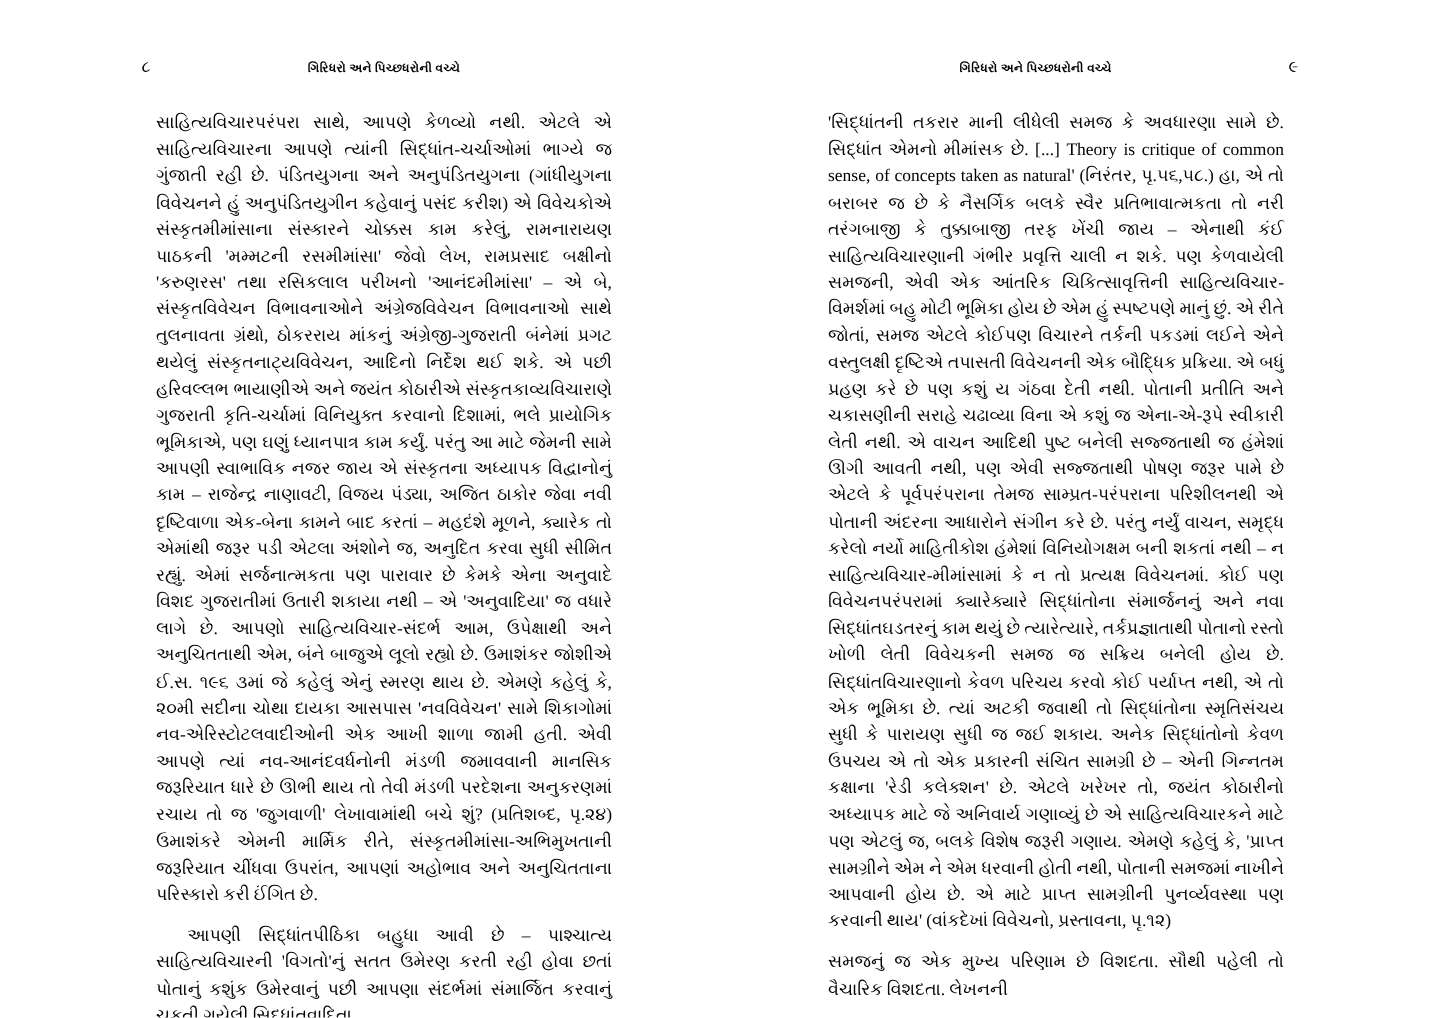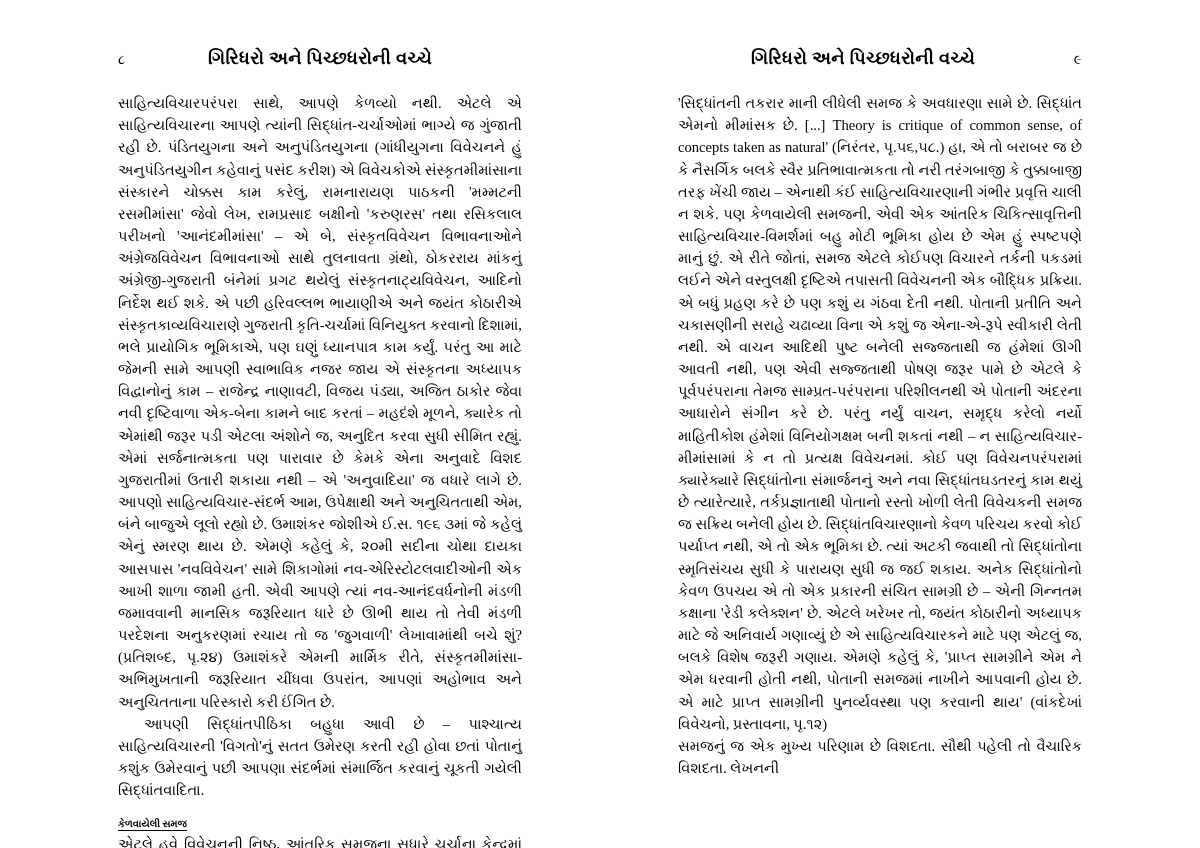--- a/index.html
+++ b/index.html
@@ -50,35 +50,35 @@
   .folio {
     font-size: 13.5px;
     width: 34px;
     flex: 0 0 34px;
   }
   .page-left .folio { text-align: left; }
   .page-right .folio { order: 2; text-align: right; }
   .running-head {
     flex: 1 1 auto;
     text-align: center;
-    font-size: 18px;
+    font-size: 10px;
     font-weight: 600;
     letter-spacing: 0.3px;
   }
   .page-right .running-head { order: 1; text-align: center; }
 
   .body-text {
     font-size: 14.6px;
     line-height: 1.52;
     text-align: justify;
     text-justify: inter-word;
     word-spacing: -0.2px;
   }
   .body-text p {
-    margin: 0;
+    margin: 12px;
     text-indent: 0;
   }
   .body-text p.indent {
     text-indent: 26px;
   }
   .section-head {
     margin: 14px 0 2px 0;
     font-size: 10px;
     font-weight: 700;
     text-decoration: underline;

